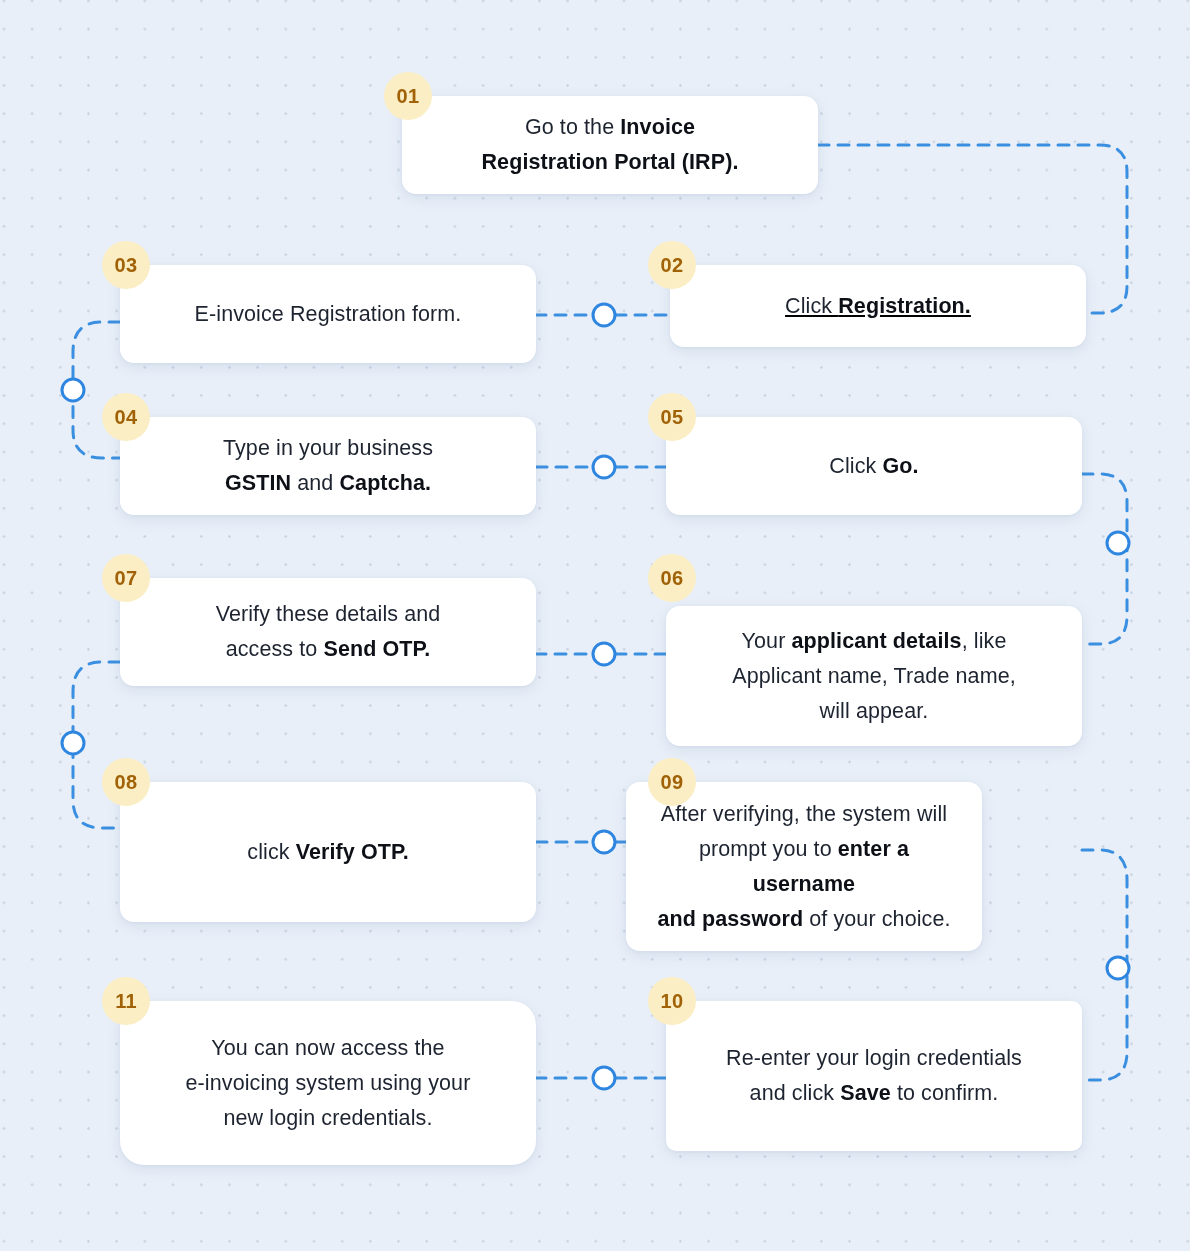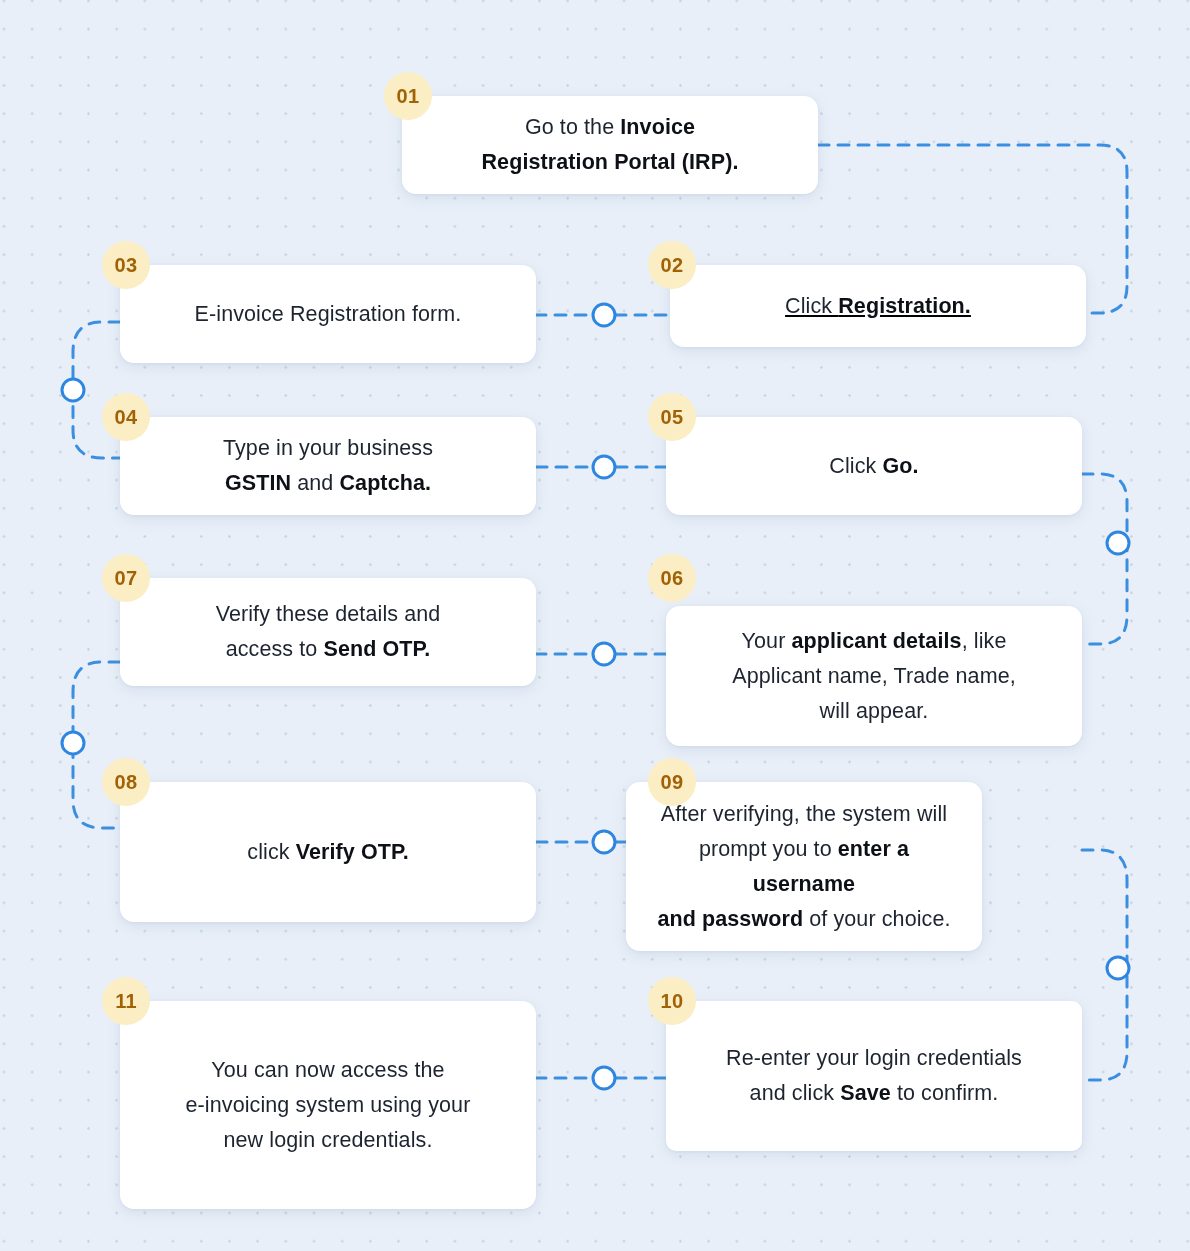--- a/index.html
+++ b/index.html
@@ -181,21 +181,21 @@
         </div>
       </div>
       <div class="badge" style="left: 648px; top: 758px;">09</div>
       <div class="card" style="left: 666px; top: 1001px; width: 416px; height: 150px; border-radius: 10px;">
         <div class="card-text">
           <div><span>Re-enter your login credentials</span></div>
           <div><span>and click </span><b>Save</b><span> to confirm.</span></div>
         </div>
       </div>
       <div class="badge" style="left: 648px; top: 977px;">10</div>
-      <div class="card" style="left: 120px; top: 1001px; width: 416px; height: 208px;">
+      <div class="card" style="left: 120px; top: 1001px; width: 416px; height: 164px; border-radius: 24px;">
         <div class="card-text">
           <div><span>You can now access the</span></div>
           <div><span>e-invoicing system using your</span></div>
           <div><span>new login credentials.</span></div>
         </div>
       </div>
       <div class="badge" style="left: 102px; top: 977px;">11</div>
     </div>
 
 </div>

